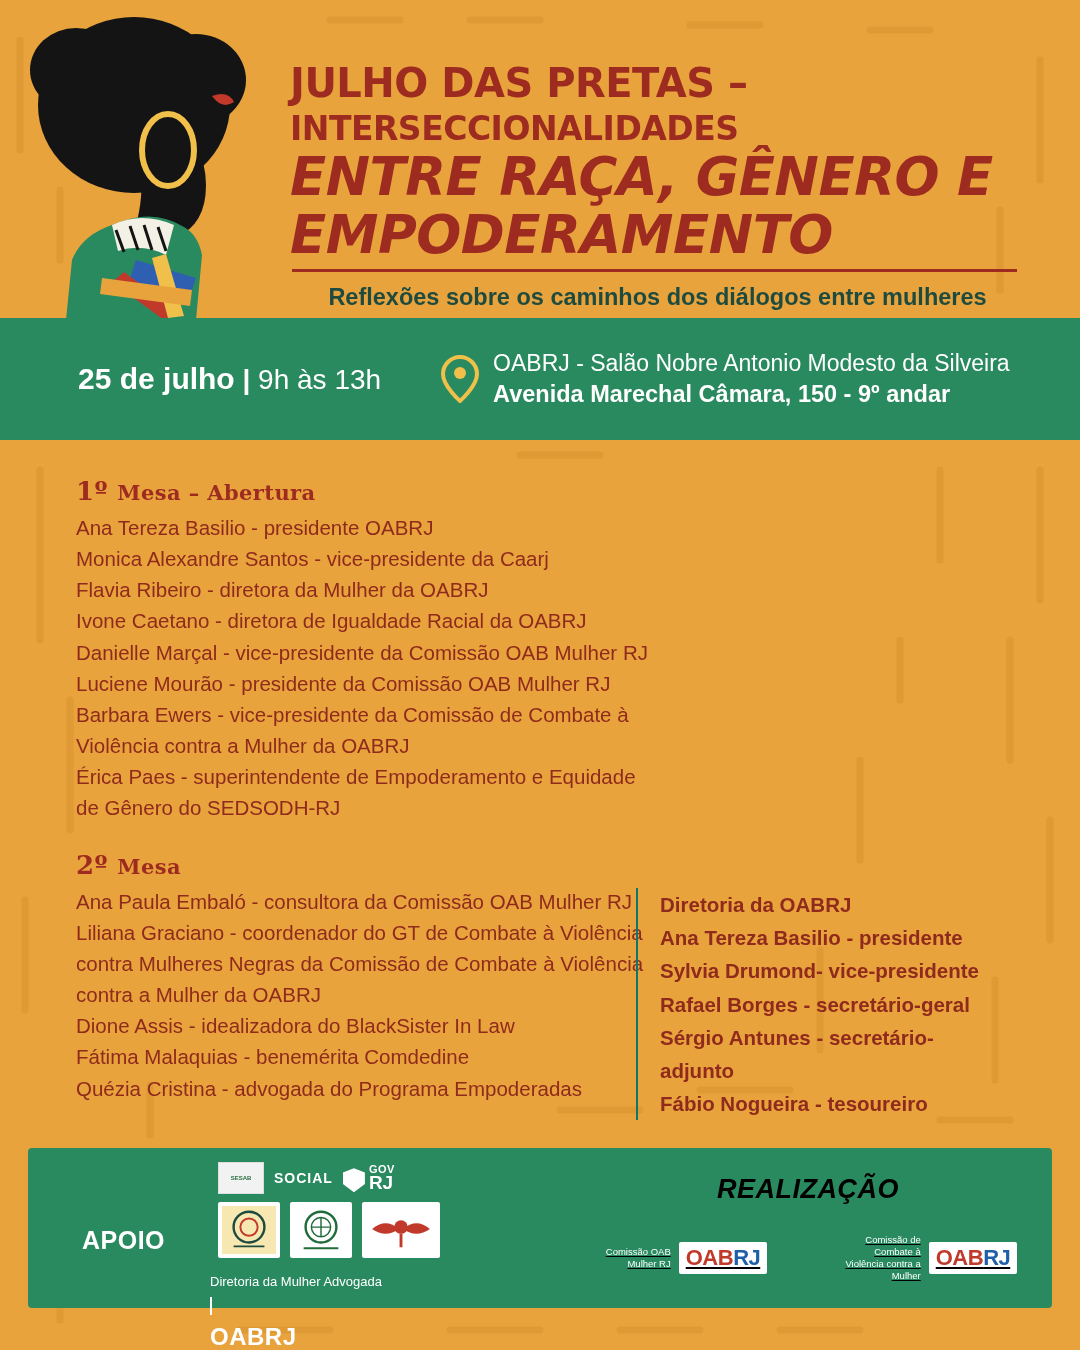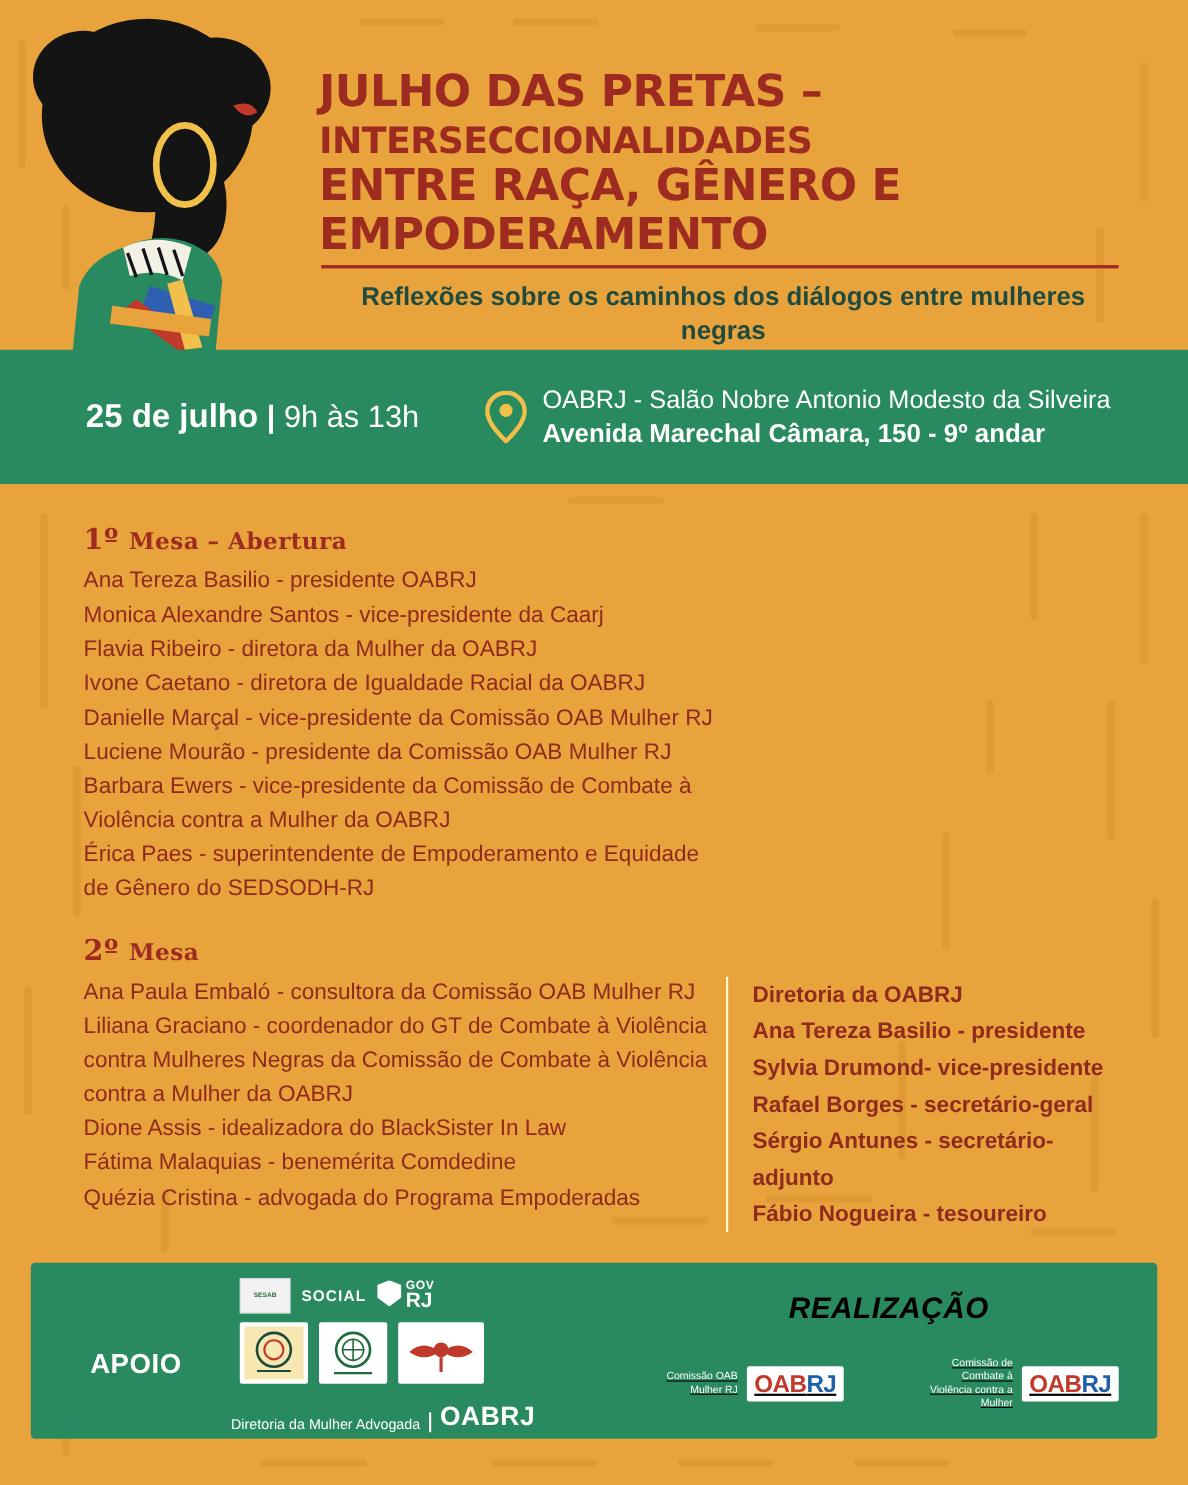--- a/index.html
+++ b/index.html
@@ -35,24 +35,25 @@
     font-size: 40px;
     letter-spacing: -0.5px;
     color: #9e2b20;
     line-height: 1.08;
   }
   .t1 .dash { color: #9e2b20; font-weight: 700; }
   .t1 .small { font-size: 33px; }
   .t2 {
     font-family: "DejaVu Sans", sans-serif;
     font-weight: 700;
-    font-size: 40px;
+    font-size: 53px;
     color: #9e2b20;
     line-height: 1.08;
     letter-spacing: -0.5px;
+    font-style: italic;
   }
   .rule {
     width: 725px; height: 3px; background: #9e2b20; margin: 6px 0 10px 2px;
   }
   .subtitle {
     font-size: 23.5px;
     color: #1f4b3f;
     font-weight: 600;
     line-height: 1.35;
     text-align: center;
@@ -94,22 +95,22 @@
   }
   .mesa-head .sm { font-size: 21px; }
   .line {
     color: #8f2a1c;
     font-size: 20.5px;
     line-height: 1.52;
     white-space: pre-wrap;
   }
   .mesa2 { margin-top: 26px; }
   .col-right {
-    position: absolute; left: 660px; top: 448px; width: 360px;
-    border-left: 2px solid #fef9c3;
+    position: absolute; left: 636px; top: 448px; width: 360px;
+    border-left: 2px solid #0f766e;
     padding-left: 22px;
   }
   .col-right .dir {
     color: #8f2a1c;
     font-size: 20.5px;
     font-weight: 700;
     line-height: 1.62;
   }
 
   
@@ -124,40 +125,40 @@
   .apoio-logos { position: absolute; left: 190px; top: 12px; width: 280px; }
   .logo-row-1 { display: flex; align-items: center; gap: 10px; height: 36px; }
   .sesab {
     width: 46px; height: 32px; background: #f2f2f2; border: 1px solid #ddd;
     display: flex; align-items: center; justify-content: center;
     font-size: 6px; color: #2a6e3f; text-align: center; line-height: 1.1;
     font-weight: 700;
   }
   .social-txt { color: #fff; font-size: 14px; font-weight: 700; letter-spacing: 1px; }
   .govrj {
-    display: flex; align-items: flex-start; gap: 4px;
+    display: flex; align-items: flex-end; gap: 4px;
   }
   .govrj .shield {
     width: 22px; height: 24px; background: #fff;
     clip-path: polygon(50% 0, 100% 18%, 100% 66%, 50% 100%, 0 66%, 0 18%);
     display: block;
   }
   .govrj .txt { color: #fff; line-height: 0.95; }
   .govrj .txt .a { font-size: 11px; font-weight: 700; letter-spacing: 0.5px; }
   .govrj .txt .b { font-size: 19px; font-weight: 700; }
   .logo-row-2 { display: flex; gap: 10px; margin-top: 6px; }
   .lbox {
     width: 62px; height: 56px; background: #fff; border-radius: 2px;
     display: flex; align-items: center; justify-content: center;
     overflow: hidden;
   }
   .lbox.wide { width: 78px; }
   .diretoria-line {
     position: absolute; left: 182px; top: 126px;
-    display: flex; align-items: flex-end; gap: 8px; color: #fff;
+    display: flex; align-items: flex-start; gap: 8px; color: #fff; flex-direction: column;
   }
   .diretoria-line .a { font-size: 13px; }
   .diretoria-line .bar { width: 2px; height: 18px; background: #fff; }
   .diretoria-line .b { font-size: 24px; font-weight: 700; letter-spacing: 0.5px; }
 
   .realizacao {
     position: absolute; left: 560px; top: 26px; width: 440px;
     text-align: center;
     color: #000000; font-style: italic; font-weight: 700; font-size: 27px;
     letter-spacing: 0.5px;

